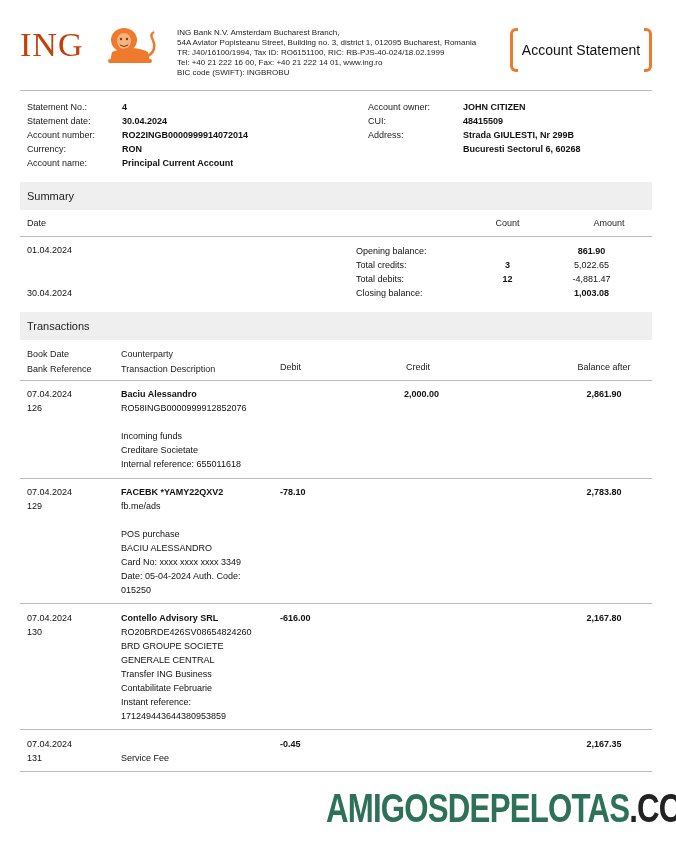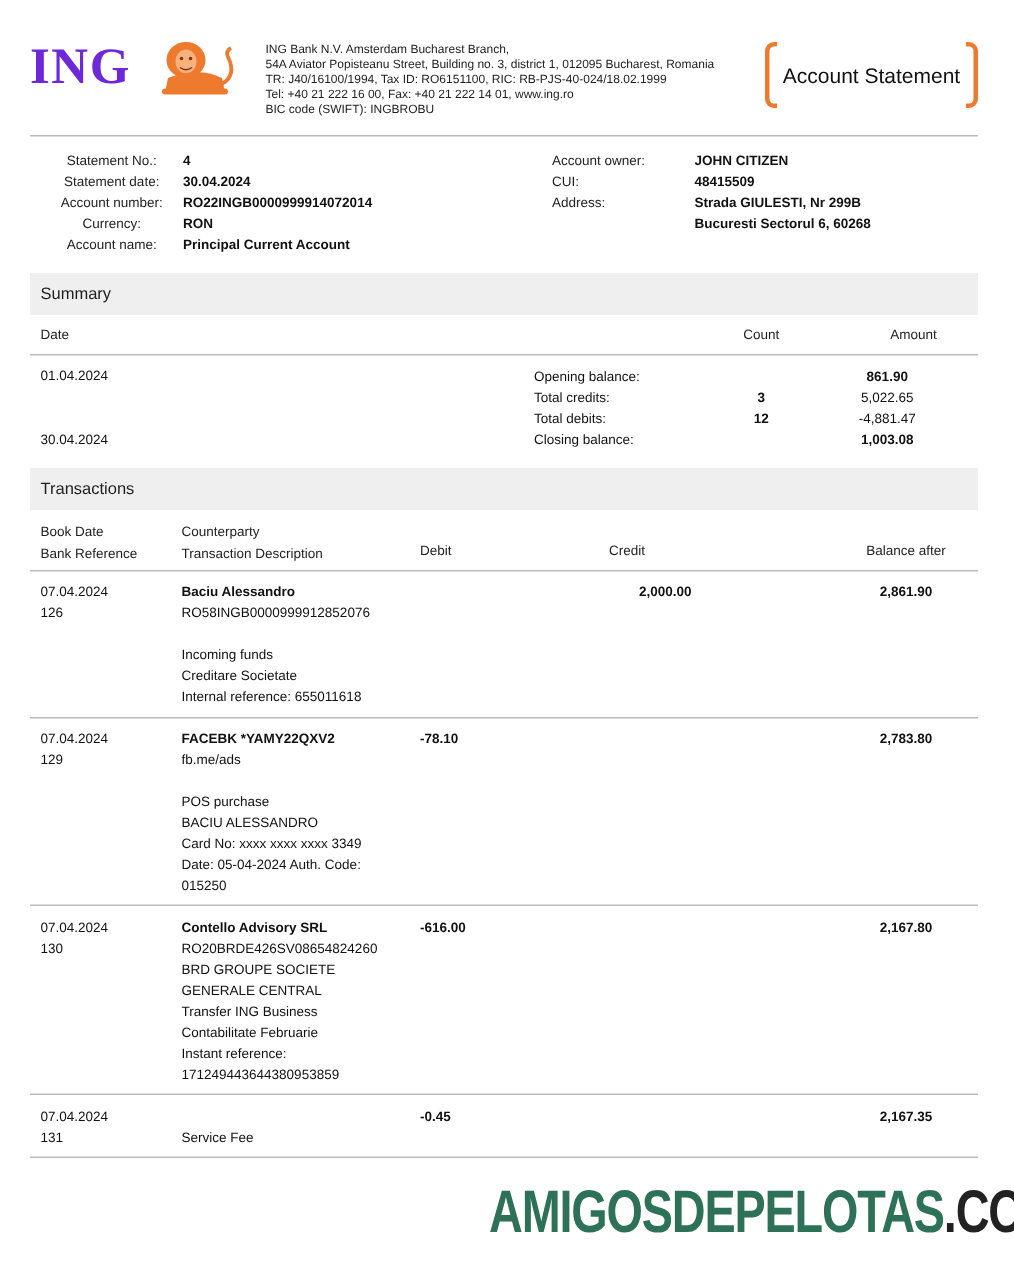--- a/index.html
+++ b/index.html
@@ -3,21 +3,21 @@
 <meta charset="utf-8">
 <style>
   * { box-sizing: border-box; margin: 0; padding: 0; }
   body {
     width: 676px; height: 854px; background: #ffffff; position: relative;
     font-family: "Liberation Sans", sans-serif; color: #111; overflow: hidden;
   }
   .abs { position: absolute; }
   .logo-text {
     left: 20px; top: 26px; font-family: "Liberation Serif", serif;
-    font-weight: bold; font-size: 34px; color: #6d28d9; letter-spacing: 1px;
+    font-weight: normal; font-size: 34px; color: #c2410c; letter-spacing: 1px;
   }
   .lion { left: 104px; top: 26px; width: 56px; height: 38px; }
   .bank-info { left: 177px; top: 28px; font-size: 8px; line-height: 10px; color: #222; }
   .stmt-title {
     left: 510px; top: 28px; width: 142px; height: 44px;
     display: flex; align-items: center; justify-content: center;
     font-size: 14px; color: #111;
   }
   .bracket { position: absolute; top: 0; width: 8px; height: 44px; border: 3px solid #ee7a2e; }
   .bracket.l { left: 0; border-right: none; border-radius: 6px 0 0 6px; }
@@ -64,21 +64,21 @@
 </div>
 
 <div class="abs stmt-title">
   <span class="bracket l"></span>
   <span>Account Statement</span>
   <span class="bracket r"></span>
 </div>
 
 <div class="abs hr" style="top:90px"></div>
 
-<div class="abs info" style="left:27px; top:100px;text-align:center;">
+<div class="abs info" style="left:27px; top:100px;">
   <div style="display:flex">
       <span class="lbl" style="width:95px">Statement No.:</span>
       <span class="val">4</span>
     </div>
   <div style="display:flex">
       <span class="lbl" style="width:95px">Statement date:</span>
       <span class="val">30.04.2024</span>
     </div>
   <div style="display:flex">
       <span class="lbl" style="width:95px">Account number:</span>
@@ -167,21 +167,21 @@
 </div>
 <div class="abs cell" style="left:121px; top:387px">
   <div class="b">Baciu Alessandro</div>
   <div>RO58INGB0000999912852076</div>
   <div style="height:14px"></div>
   <div>Incoming funds</div>
   <div>Creditare Societate</div>
   <div>Internal reference: 655011618</div>
 </div>
 <div class="abs cell b" style="left:280px; top:387px"></div>
-<div class="abs cell b" style="left:426px; top:387px">2,000.00</div>
+<div class="abs cell b" style="left:404px; top:387px">2,000.00</div>
 <div class="abs cell b r" style="left:560px; width:88px; top:387px">2,861.90</div>
 <div class="abs hr" style="top:478px"></div>
 
 <div class="abs cell" style="left:27px; top:485px">
   <div>07.04.2024</div>
   <div>129</div>
 </div>
 <div class="abs cell" style="left:121px; top:485px">
   <div class="b">FACEBK *YAMY22QXV2</div>
   <div>fb.me/ads</div>

